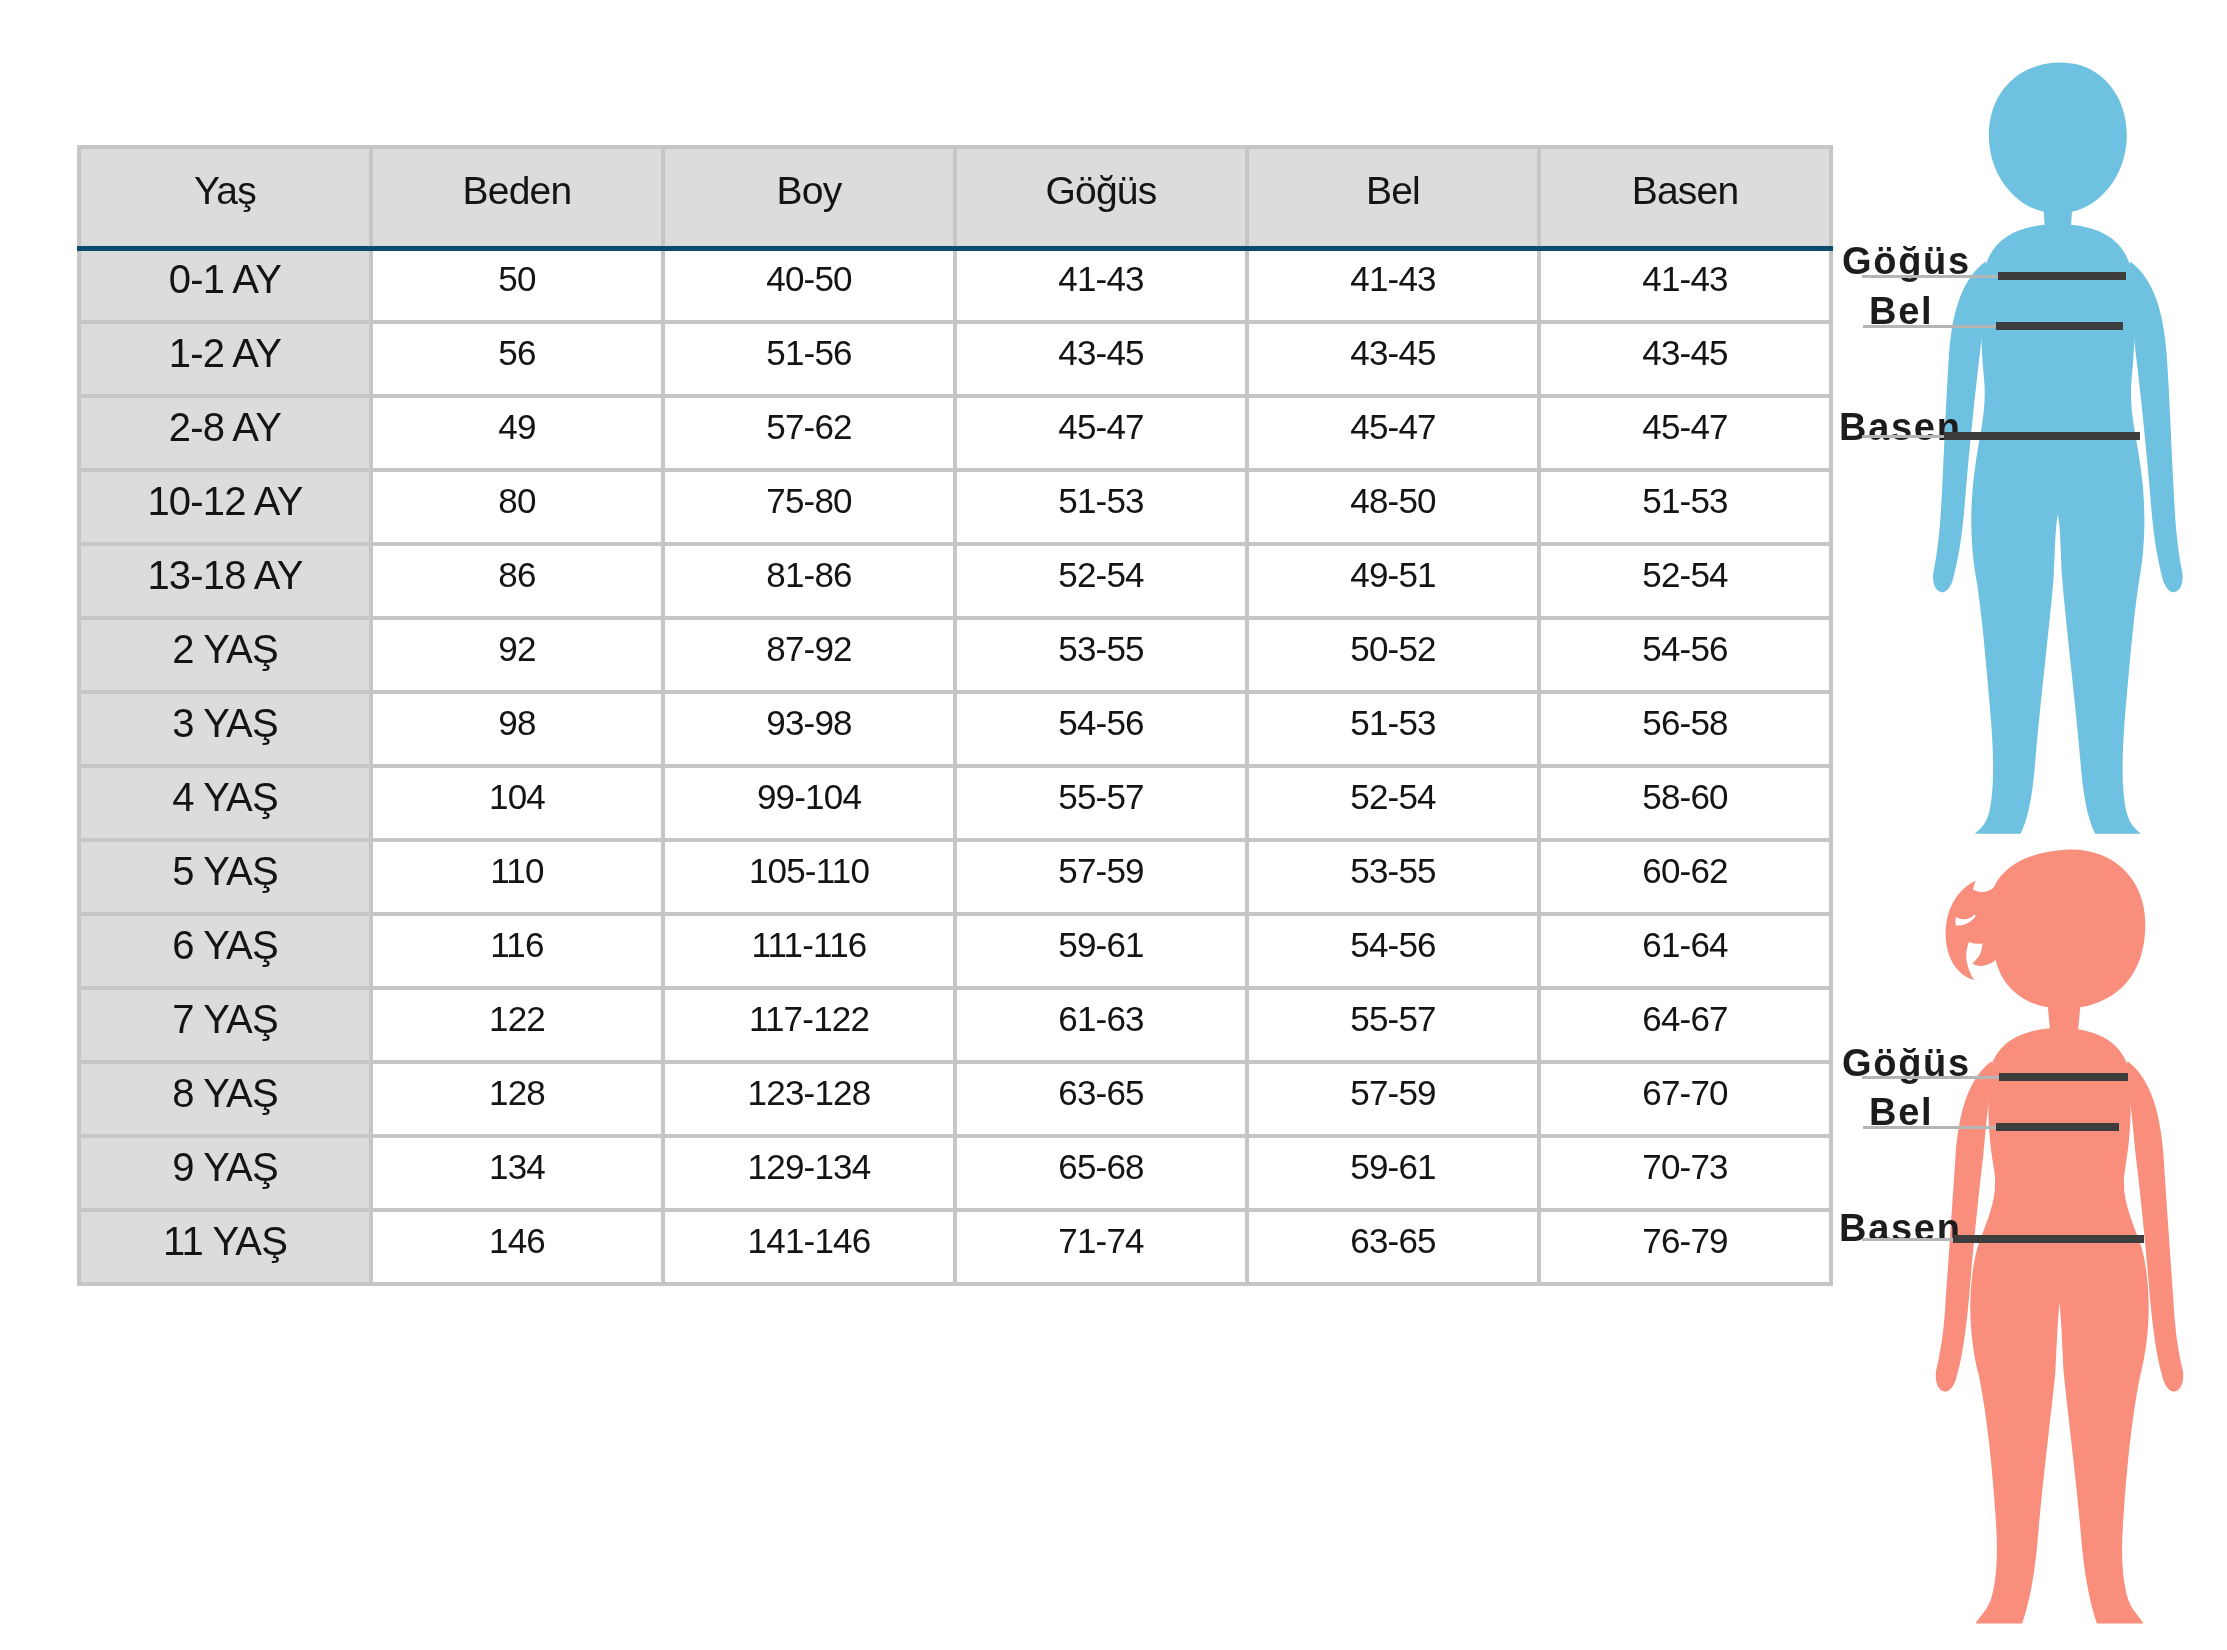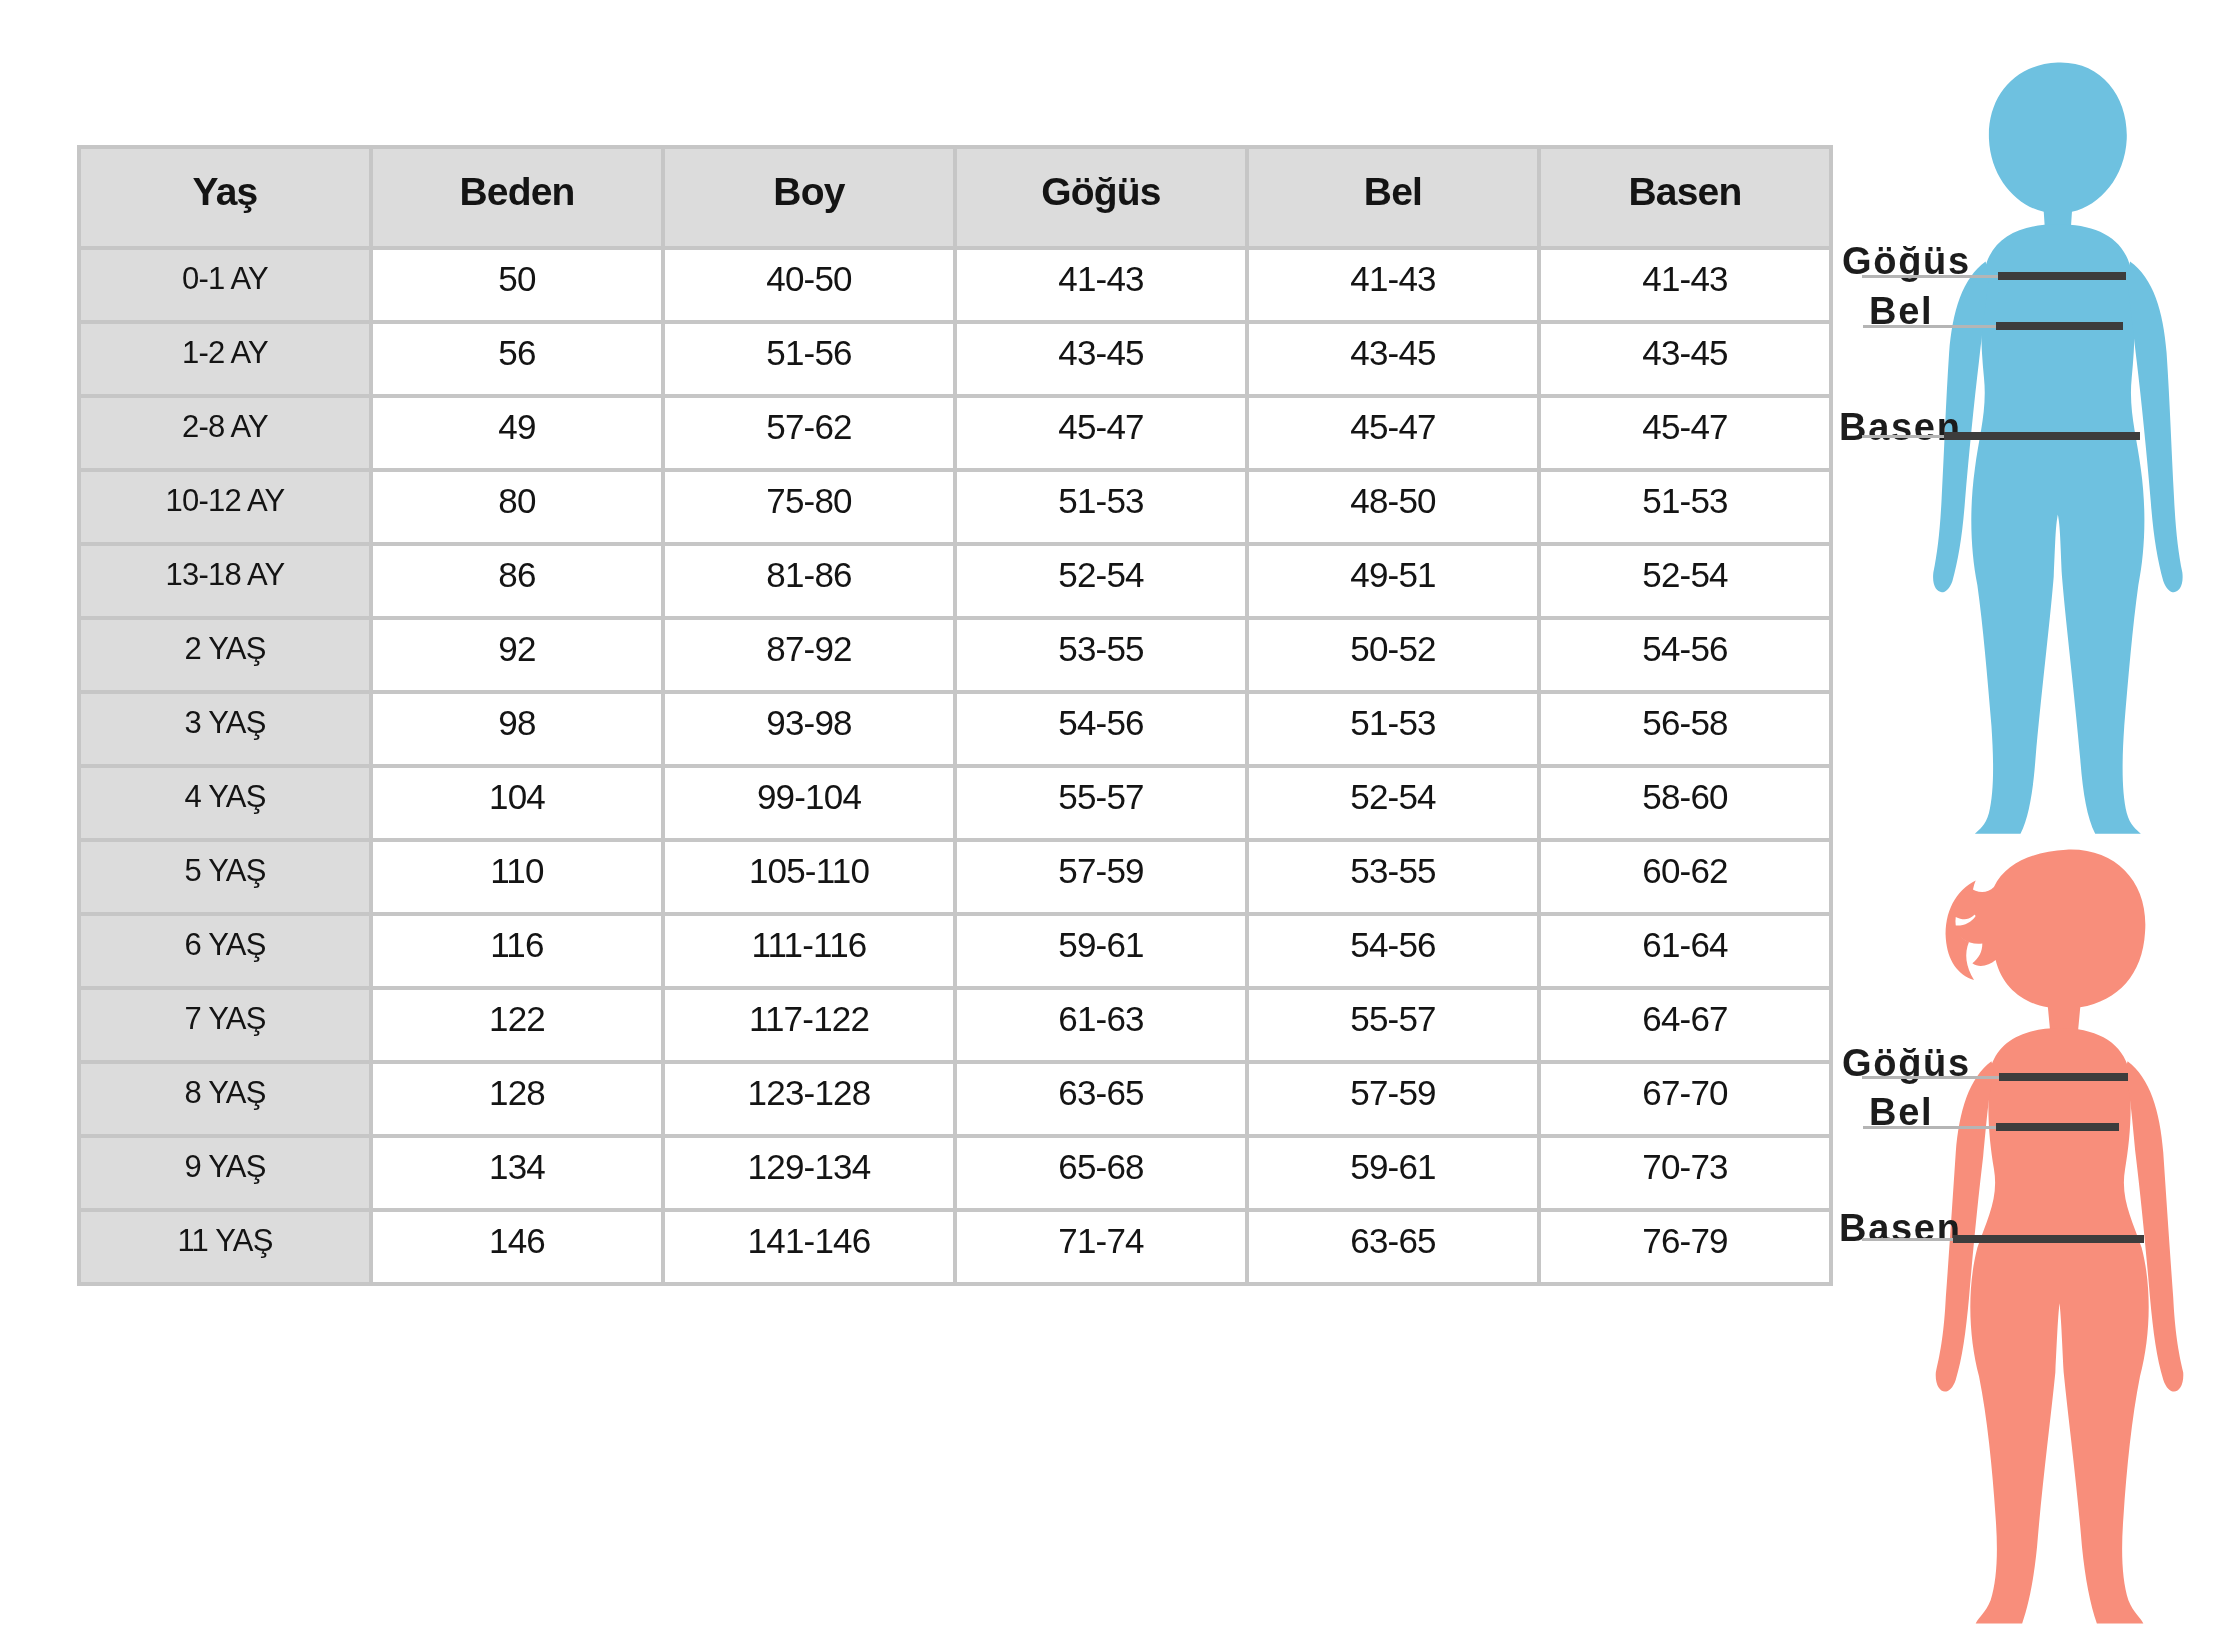--- a/index.html
+++ b/index.html
@@ -30,26 +30,26 @@
     letter-spacing: -0.8px;
     color: #141414;
     overflow: hidden;
     white-space: nowrap;
   }
   table.size-table thead tr { height: 101px; }
   table.size-table tbody tr { height: 74px; }
   table.size-table thead th {
     background: #dcdcdc;
     font-size: 39px;
-    font-weight: bold;
-    border-bottom: 3px solid #0c4a6e;
+    font-weight: normal;
+    border-bottom: 5px solid #0c4a6e;
   }
   table.size-table tbody th {
     background: #dcdcdc;
-    font-size: 31px;
+    font-size: 40px;
     font-weight: normal;
   }
   table.size-table tbody td {
     background: #ffffff;
     font-size: 35px;
     font-weight: normal;
   }
 
   
   .figure { position: absolute; }

